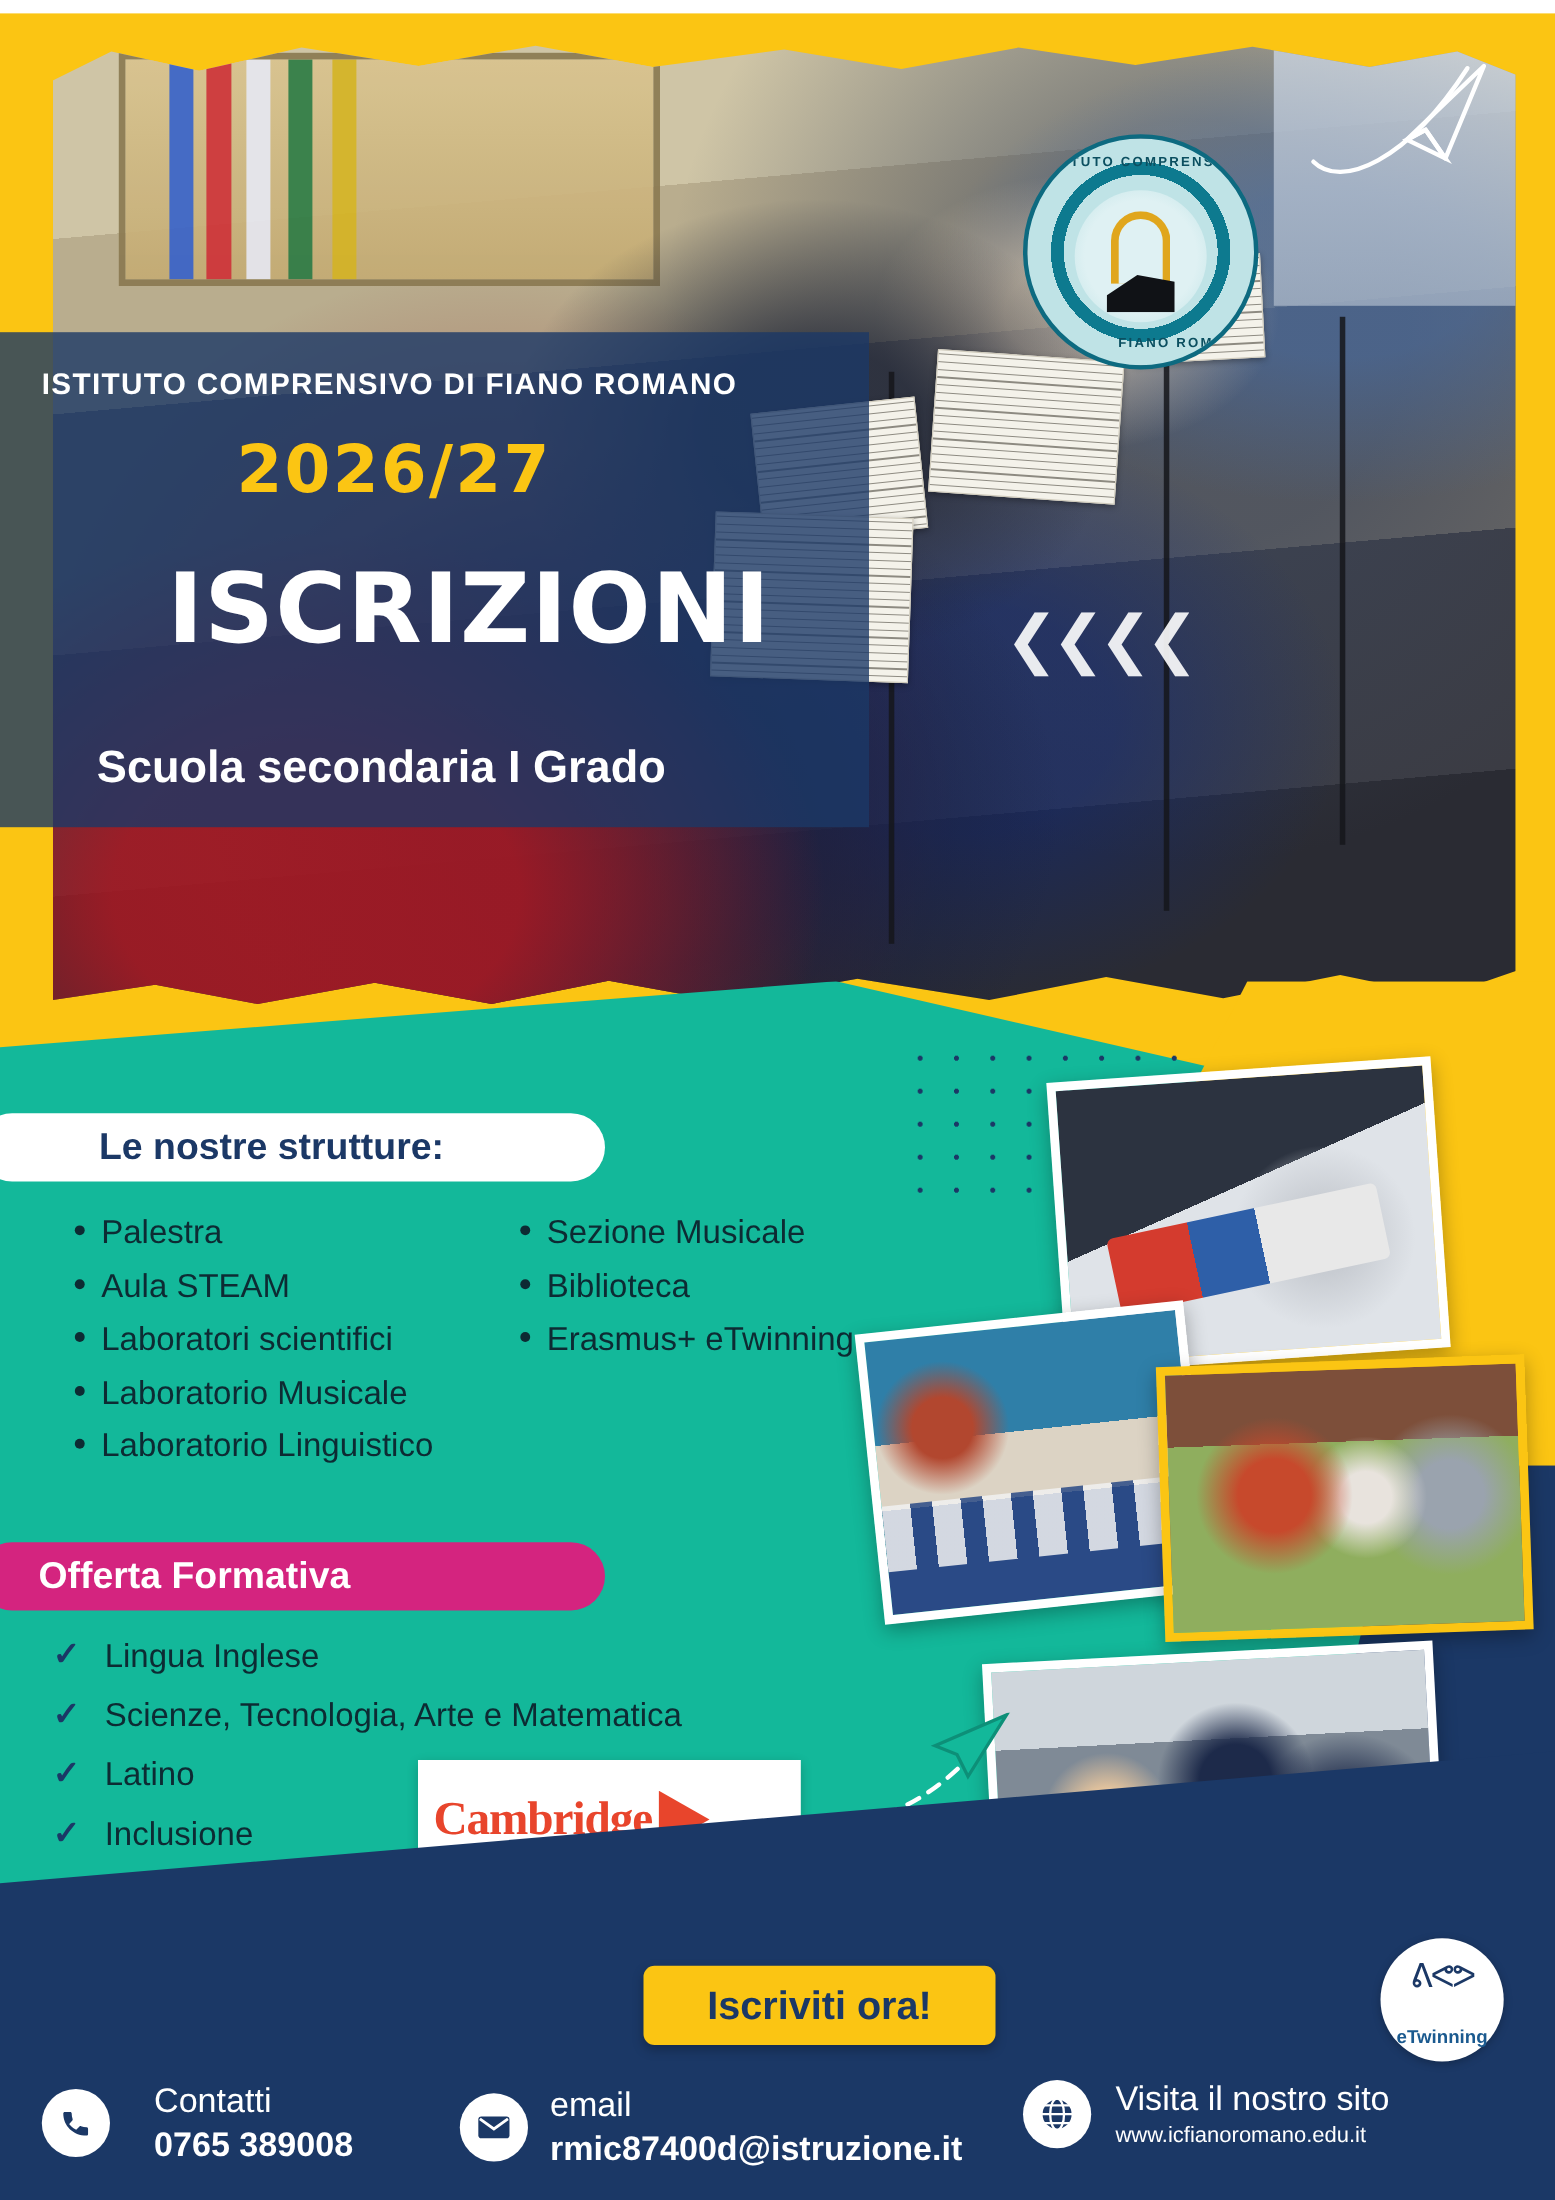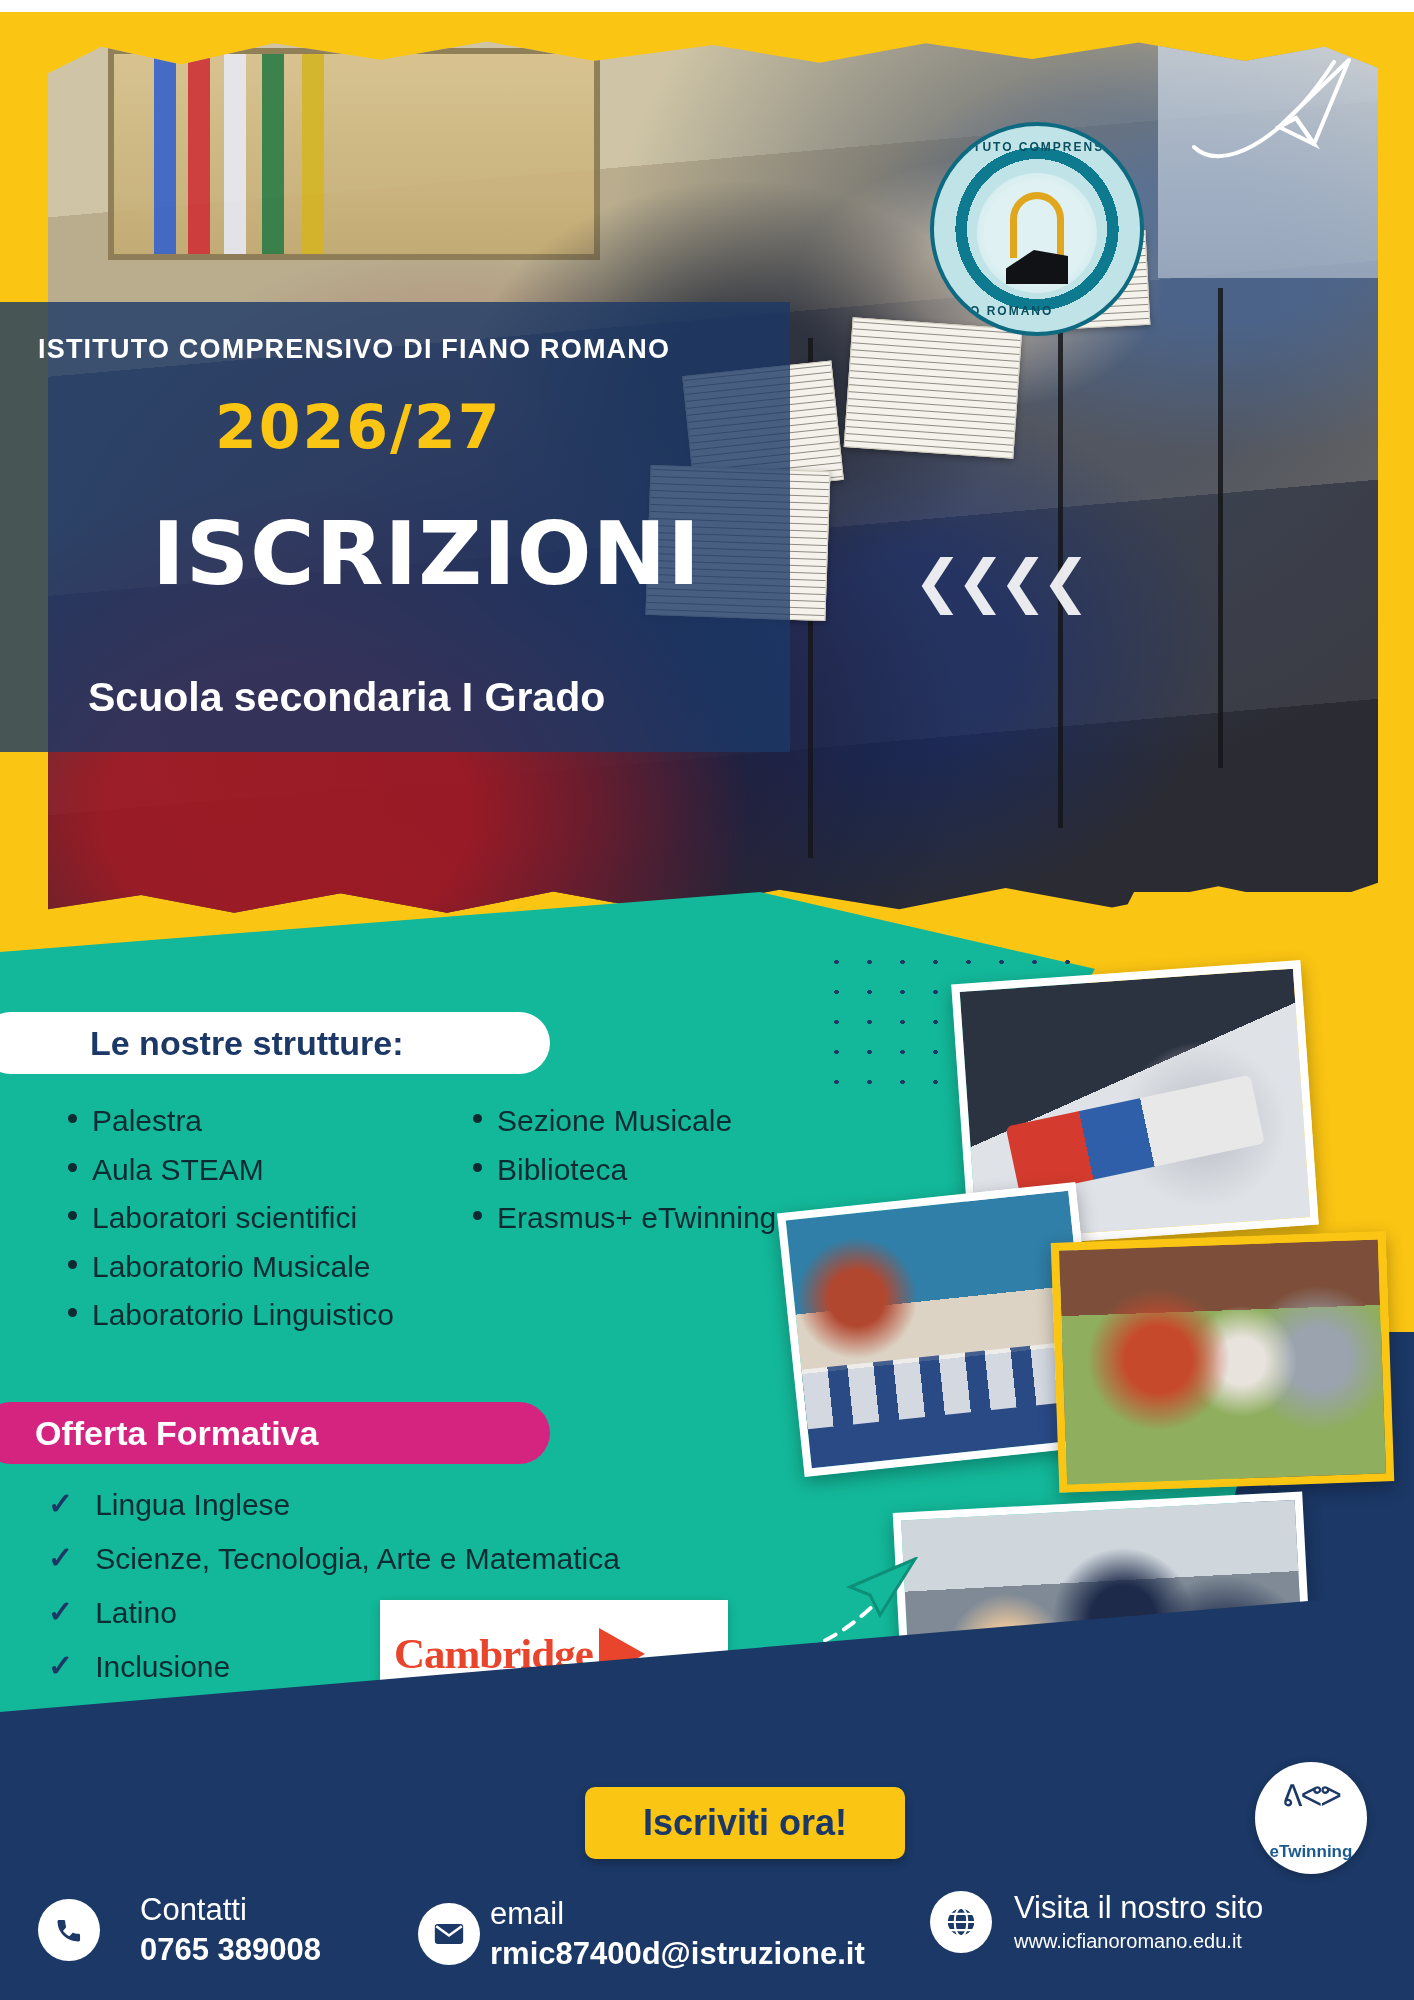--- a/index.html
+++ b/index.html
@@ -134,21 +134,21 @@
     position: absolute; inset: 0;
     color: #0b4f60;
     font-size: 12px;
     font-weight: bold;
     letter-spacing: 2px;
   }
   .logo-seal .rt-top {
     position: absolute; top: 14px; left: 0; right: 0; text-align: center;
   }
   .logo-seal .rt-bot {
-    position: absolute; bottom: 14px; left: 0; right: 4px; text-align: left;
+    position: absolute; bottom: 14px; left: 0; right: 4px; text-align: right;
   }
   .logo-seal .inner {
     position: absolute; left: 50%; top: 52%;
     transform: translate(-50%,-50%);
     width: 120px; height: 120px;
     border-radius: 50%;
     background: radial-gradient(circle, #dff1f3 0 60%, #bfe3e6 100%);
     display: flex; align-items: center; justify-content: center;
   }
   .logo-seal .arch {
@@ -458,21 +458,21 @@
   
   .footer-item { position: absolute; color: #ffffff; }
   .circle-icon {
     width: 62px; height: 62px;
     border-radius: 50%;
     background: #ffffff;
     display: flex; align-items: center; justify-content: center;
     color: #1b3866;
   }
   .f-contatti { left: 38px; top: 1880px; display: flex; align-items: center; gap: 40px; }
-  .f-email    { left: 418px; top: 1884px; display: flex; align-items: center; gap: 10px; }
+  .f-email    { left: 418px; top: 1884px; display: flex; align-items: center; gap: 20px; }
   .f-site     { left: 930px; top: 1878px; display: flex; align-items: center; gap: 22px; }
   .f-title { font-size: 31px; }
   .f-strong { font-size: 31px; font-weight: bold; }
   .f-small { font-size: 20px; }
   .f-text-col { display: flex; flex-direction: column; gap: 4px; }
 </style>
 </head>
 <body>
 
 <div id="poster">

